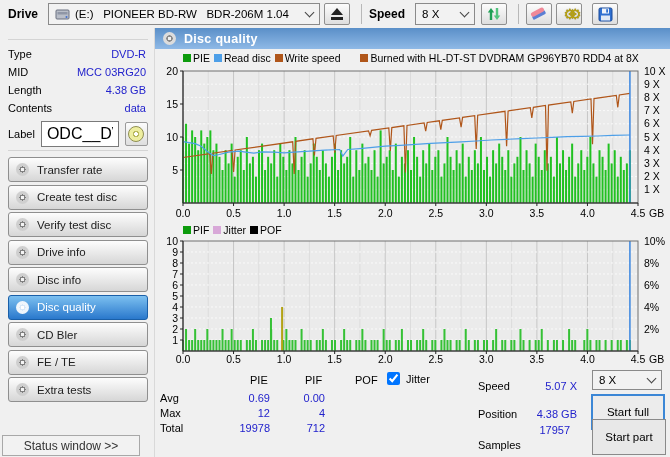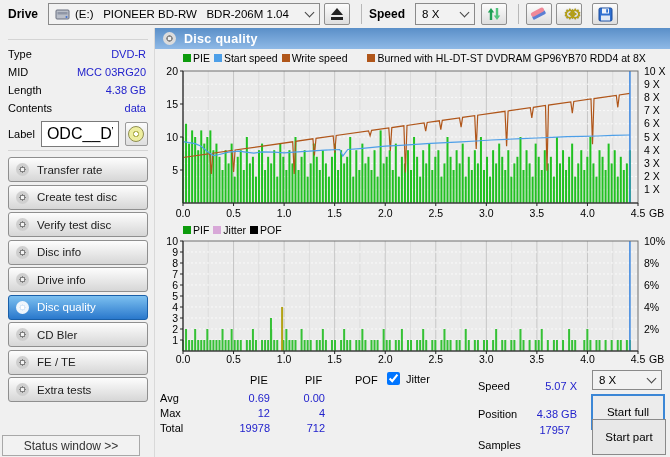--- a/index.html
+++ b/index.html
@@ -164,25 +164,25 @@
       <div class="nav-btn">
           <span class="cd-ico"></span>
           <span>Create test disc</span>
         </div>
       <div class="nav-btn">
           <span class="cd-ico"></span>
           <span>Verify test disc</span>
         </div>
       <div class="nav-btn">
           <span class="cd-ico"></span>
+          <span>Drive info</span>
+        </div>
+      <div class="nav-btn">
+          <span class="cd-ico"></span>
           <span>Disc info</span>
-        </div>
-      <div class="nav-btn">
-          <span class="cd-ico"></span>
-          <span>Drive info</span>
         </div>
       <div class="nav-btn active">
           <span class="cd-ico"></span>
           <span>Disc quality</span>
         </div>
       <div class="nav-btn">
           <span class="cd-ico"></span>
           <span>CD Bler</span>
         </div>
       <div class="nav-btn">
@@ -204,21 +204,21 @@
       <span class="t">Disc quality</span>
     </div>
 
     <div class="legend" style="margin-top:2px;">
       <span class="item">
           <span class="sq" style="background-color: rgb(13, 155, 13);"></span>
           <span>PIE</span>
         </span>
       <span class="item">
           <span class="sq" style="background-color: rgb(77, 159, 232);"></span>
-          <span>Start speed</span>
+          <span>Read disc</span>
         </span>
       <span class="item">
           <span class="sq" style="background-color: rgb(176, 86, 26);"></span>
           <span>Write speed</span>
         </span>
       <span class="item gap">
           <span class="sq" style="background-color: rgb(176, 86, 26);"></span>
           <span>Burned with HL-DT-ST DVDRAM GP96YB70 RDD4 at 8X</span>
         </span>
     </div>

